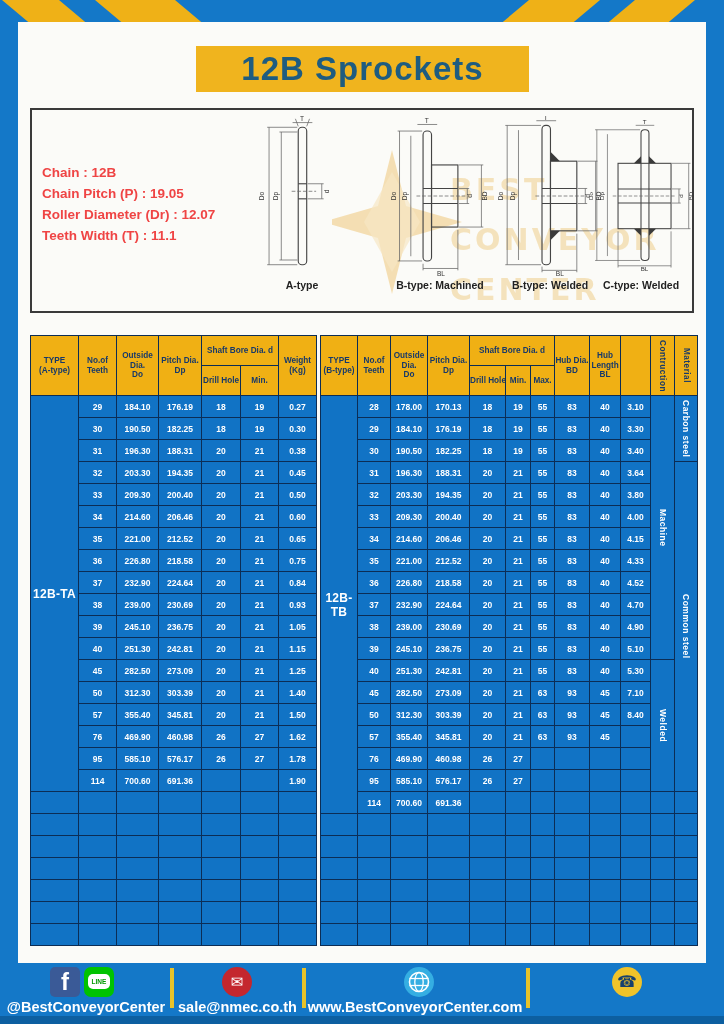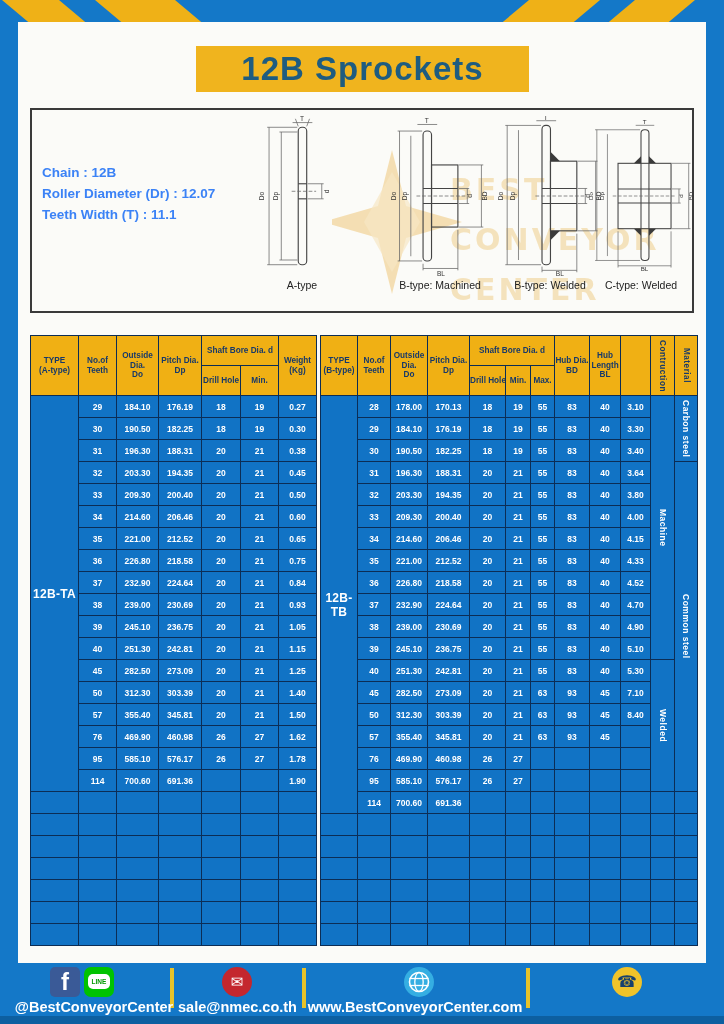--- a/index.html
+++ b/index.html
@@ -15,25 +15,25 @@
   .white { position:absolute; left:18px; top:22px; width:688px; height:941px; background:#fbfbf8; }
   
   .banner { position:absolute; left:178px; top:24px; width:333px; height:46px; background:#f0b41e;
             display:flex; align-items:center; justify-content:center; }
   .banner span { font-size:33px; font-weight:bold; color:#1e5c80; letter-spacing:1px; }
   
   .spec-box { position:absolute; left:12px; top:86px; width:664px; height:205px;
               border:2px solid #3a3a3a; overflow:hidden; background:#fbfbf8; }
   .watermark { position:absolute; left:300px; top:28px; width:360px; height:172px; opacity:.5; z-index:0; }
   .specs { position:absolute; left:10px; top:52px; list-style:none; z-index:2; }
-  .specs li { font-size:13.5px; font-weight:bold; color:#3b82f6; line-height:21px; white-space:nowrap; }
+  .specs li { font-size:13.5px; font-weight:bold; color:#ef4444; line-height:21px; white-space:nowrap; }
   .fig { position:absolute; top:6px; width:112px; text-align:center; z-index:1; }
   .fig-a  { left:214px; } .fig-b1 { left:352px; } .fig-b2 { left:462px; } .fig-c { left:556px; width:106px; }
   .fig svg { width:100%; height:160px; display:block; }
-  .fig .cap { font-size:10.5px; font-weight:normal; color:#222; margin-top:3px; white-space:nowrap; }
+  .fig .cap { font-size:10.5px; font-weight:bold; color:#222; margin-top:3px; white-space:nowrap; }
   .dln { stroke:#666; stroke-width:.8; fill:none; }
   .pln { stroke:#444; stroke-width:1.2; fill:none; }
   .dtx { font-size:7px; fill:#333; font-family:"Liberation Sans",sans-serif; }
   
   .tbl { position:absolute; border-collapse:collapse; table-layout:fixed; background:#1173c5; }
   .tbl-left  { left:12px;  top:313px; width:286px; }
   .tbl-right { left:302px; top:313px; width:377px; }
   .tbl th, .tbl td { border:1.5px solid #0c2d55; text-align:center; vertical-align:middle; padding:0; overflow:hidden; }
   .tbl th { background:#f0b014; color:#17396a; font-size:8.2px; font-weight:bold;
             white-space:pre-line; line-height:1.2; }
@@ -43,21 +43,21 @@
   th.vert { writing-mode:vertical-rl; white-space:nowrap; letter-spacing:.5px; }
   td.vcell { writing-mode:vertical-rl; letter-spacing:.5px; font-size:8.5px; }
   td.type-cell { font-size:12px; letter-spacing:.3px; }
   
   .footer { position:absolute; left:0; top:963px; width:724px; height:61px; background:#1478c8; }
   .bottom-strip { position:absolute; left:0; top:1016px; width:724px; height:8px; background:#0d5fa0; }
   .fsep { position:absolute; top:5px; width:4px; height:40px; background:#e7c32a; }
   .sep1 { left:170px; } .sep2 { left:302px; } .sep3 { left:526px; }
   .flabel { position:absolute; top:36px; text-align:center; color:#fff; font-weight:bold;
             font-size:14.5px; white-space:nowrap; }
-  .fl1 { left:0;   width:172px;margin-left:8px; } .fl2 { left:175px; width:125px; }
+  .fl1 { left:0;   width:172px; } .fl2 { left:175px; width:125px; }
   .fl3 { left:307px; width:216px; } .fl4 { left:530px; width:194px; }
   .ic { position:absolute; top:4px; width:30px; height:30px; }
   .ic-fb { left:50px; background:#3a5a97; border-radius:5px; color:#fff; font-weight:bold;
            font-size:24px; text-align:center; line-height:30px; }
   .ic-line { left:84px; background:#00c300; border-radius:7px; }
   .line-bubble { margin:7px auto 0; width:22px; height:15px; background:#fff; border-radius:5px;
                  font-size:6.5px; color:#009a00; font-weight:bold; text-align:center; line-height:15px; }
   .ic-mail { left:222px; background:#c4272e; border-radius:50%; color:#fff; text-align:center;
              line-height:30px; font-size:15px; }
   .ic-globe { left:404px; background:#35aee2; border-radius:50%; }
@@ -85,20 +85,21 @@
       <svg class="watermark" viewBox="0 0 360 172">
         <polygon points="60,12 74,68 130,84 74,100 60,156 46,100 -10,84 46,68" fill="#eec370"></polygon>
         <polygon points="60,34 88,84 60,134 32,84" fill="#f4d391" opacity=".7"></polygon>
         <text x="118" y="62" font-family="DejaVu Sans" font-weight="bold" font-size="30" letter-spacing="3" fill="#eecb82">BEST</text>
         <text x="118" y="112" font-family="DejaVu Sans" font-weight="bold" font-size="30" letter-spacing="3" fill="#eecb82">CONVEYOR</text>
         <text x="118" y="162" font-family="DejaVu Sans" font-weight="bold" font-size="30" letter-spacing="3" fill="#eecb82">CENTER</text>
       </svg>
 
       <ul class="specs">
         <li>Chain  :  12B</li>
+        <li>Chain Pitch (P)  :  19.05</li>
         <li>Roller Diameter (Dr)  : 12.07</li>
         <li>Teeth Width (T)  :  11.1</li>
       </ul>
 
       <div class="fig fig-a">
         <svg viewBox="0 0 110 170">
           <rect class="pln" x="51" y="12" width="9" height="146" rx="4"></rect>
           <line class="pln" x1="51" y1="72" x2="60" y2="72"></line>
             <line class="pln" x1="51" y1="88" x2="60" y2="88"></line>
           <line class="dln" x1="44" y1="80" x2="70" y2="80" stroke-dasharray="4 2"></line>

